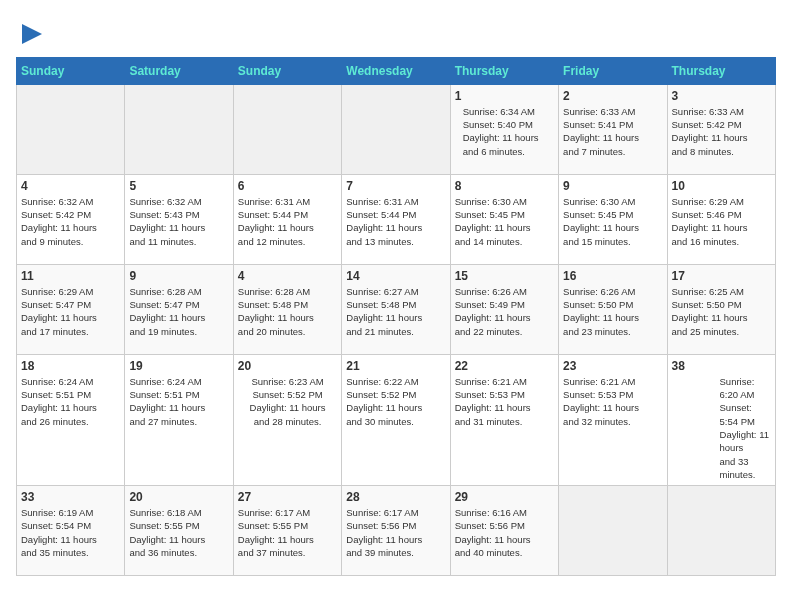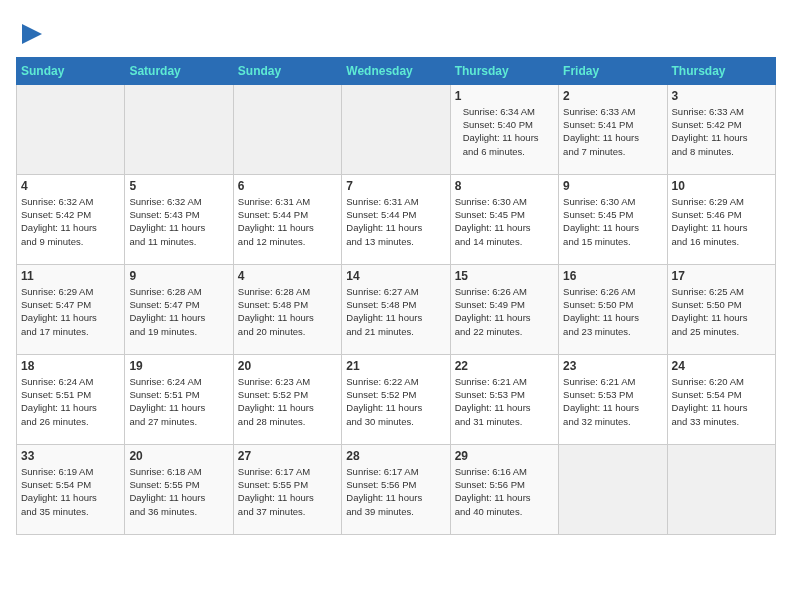--- a/index.html
+++ b/index.html
@@ -271,21 +271,21 @@
         </td>
         <td>
           <span class="day-number">19</span>
           <div class="day-info" style="white-space: pre-line;">Sunrise: 6:24 AM
 Sunset: 5:51 PM
 Daylight: 11 hours
 and 27 minutes.</div>
         </td>
         <td>
           <span class="day-number">20</span>
-          <div class="day-info" style="white-space: pre-line;">Sunrise: 6:23 AM
+          <div class="day-info" style="white-space: pre-line; text-align: center;">Sunrise: 6:23 AM
 Sunset: 5:52 PM
 Daylight: 11 hours
 and 28 minutes.</div>
         </td>
         <td>
           <span class="day-number">21</span>
           <div class="day-info" style="white-space: pre-line;">Sunrise: 6:22 AM
 Sunset: 5:52 PM
 Daylight: 11 hours
 and 30 minutes.</div>
@@ -298,22 +298,22 @@
 and 31 minutes.</div>
         </td>
         <td>
           <span class="day-number">23</span>
           <div class="day-info" style="white-space: pre-line;">Sunrise: 6:21 AM
 Sunset: 5:53 PM
 Daylight: 11 hours
 and 32 minutes.</div>
         </td>
         <td>
-          <span class="day-number">24</span>
-          <div class="day-info" style="white-space: pre-line;">Sunrise: 6:20 AM
+          <span class="day-number">38</span>
+          <div class="day-info" style="white-space: pre-line; margin-left: 48px;">Sunrise: 6:20 AM
 Sunset: 5:54 PM
 Daylight: 11 hours
 and 33 minutes.</div>
         </td>
       </tr>
       <tr>
         <td>
           <span class="day-number">33</span>
           <div class="day-info" style="white-space: pre-line;">Sunrise: 6:19 AM
 Sunset: 5:54 PM

